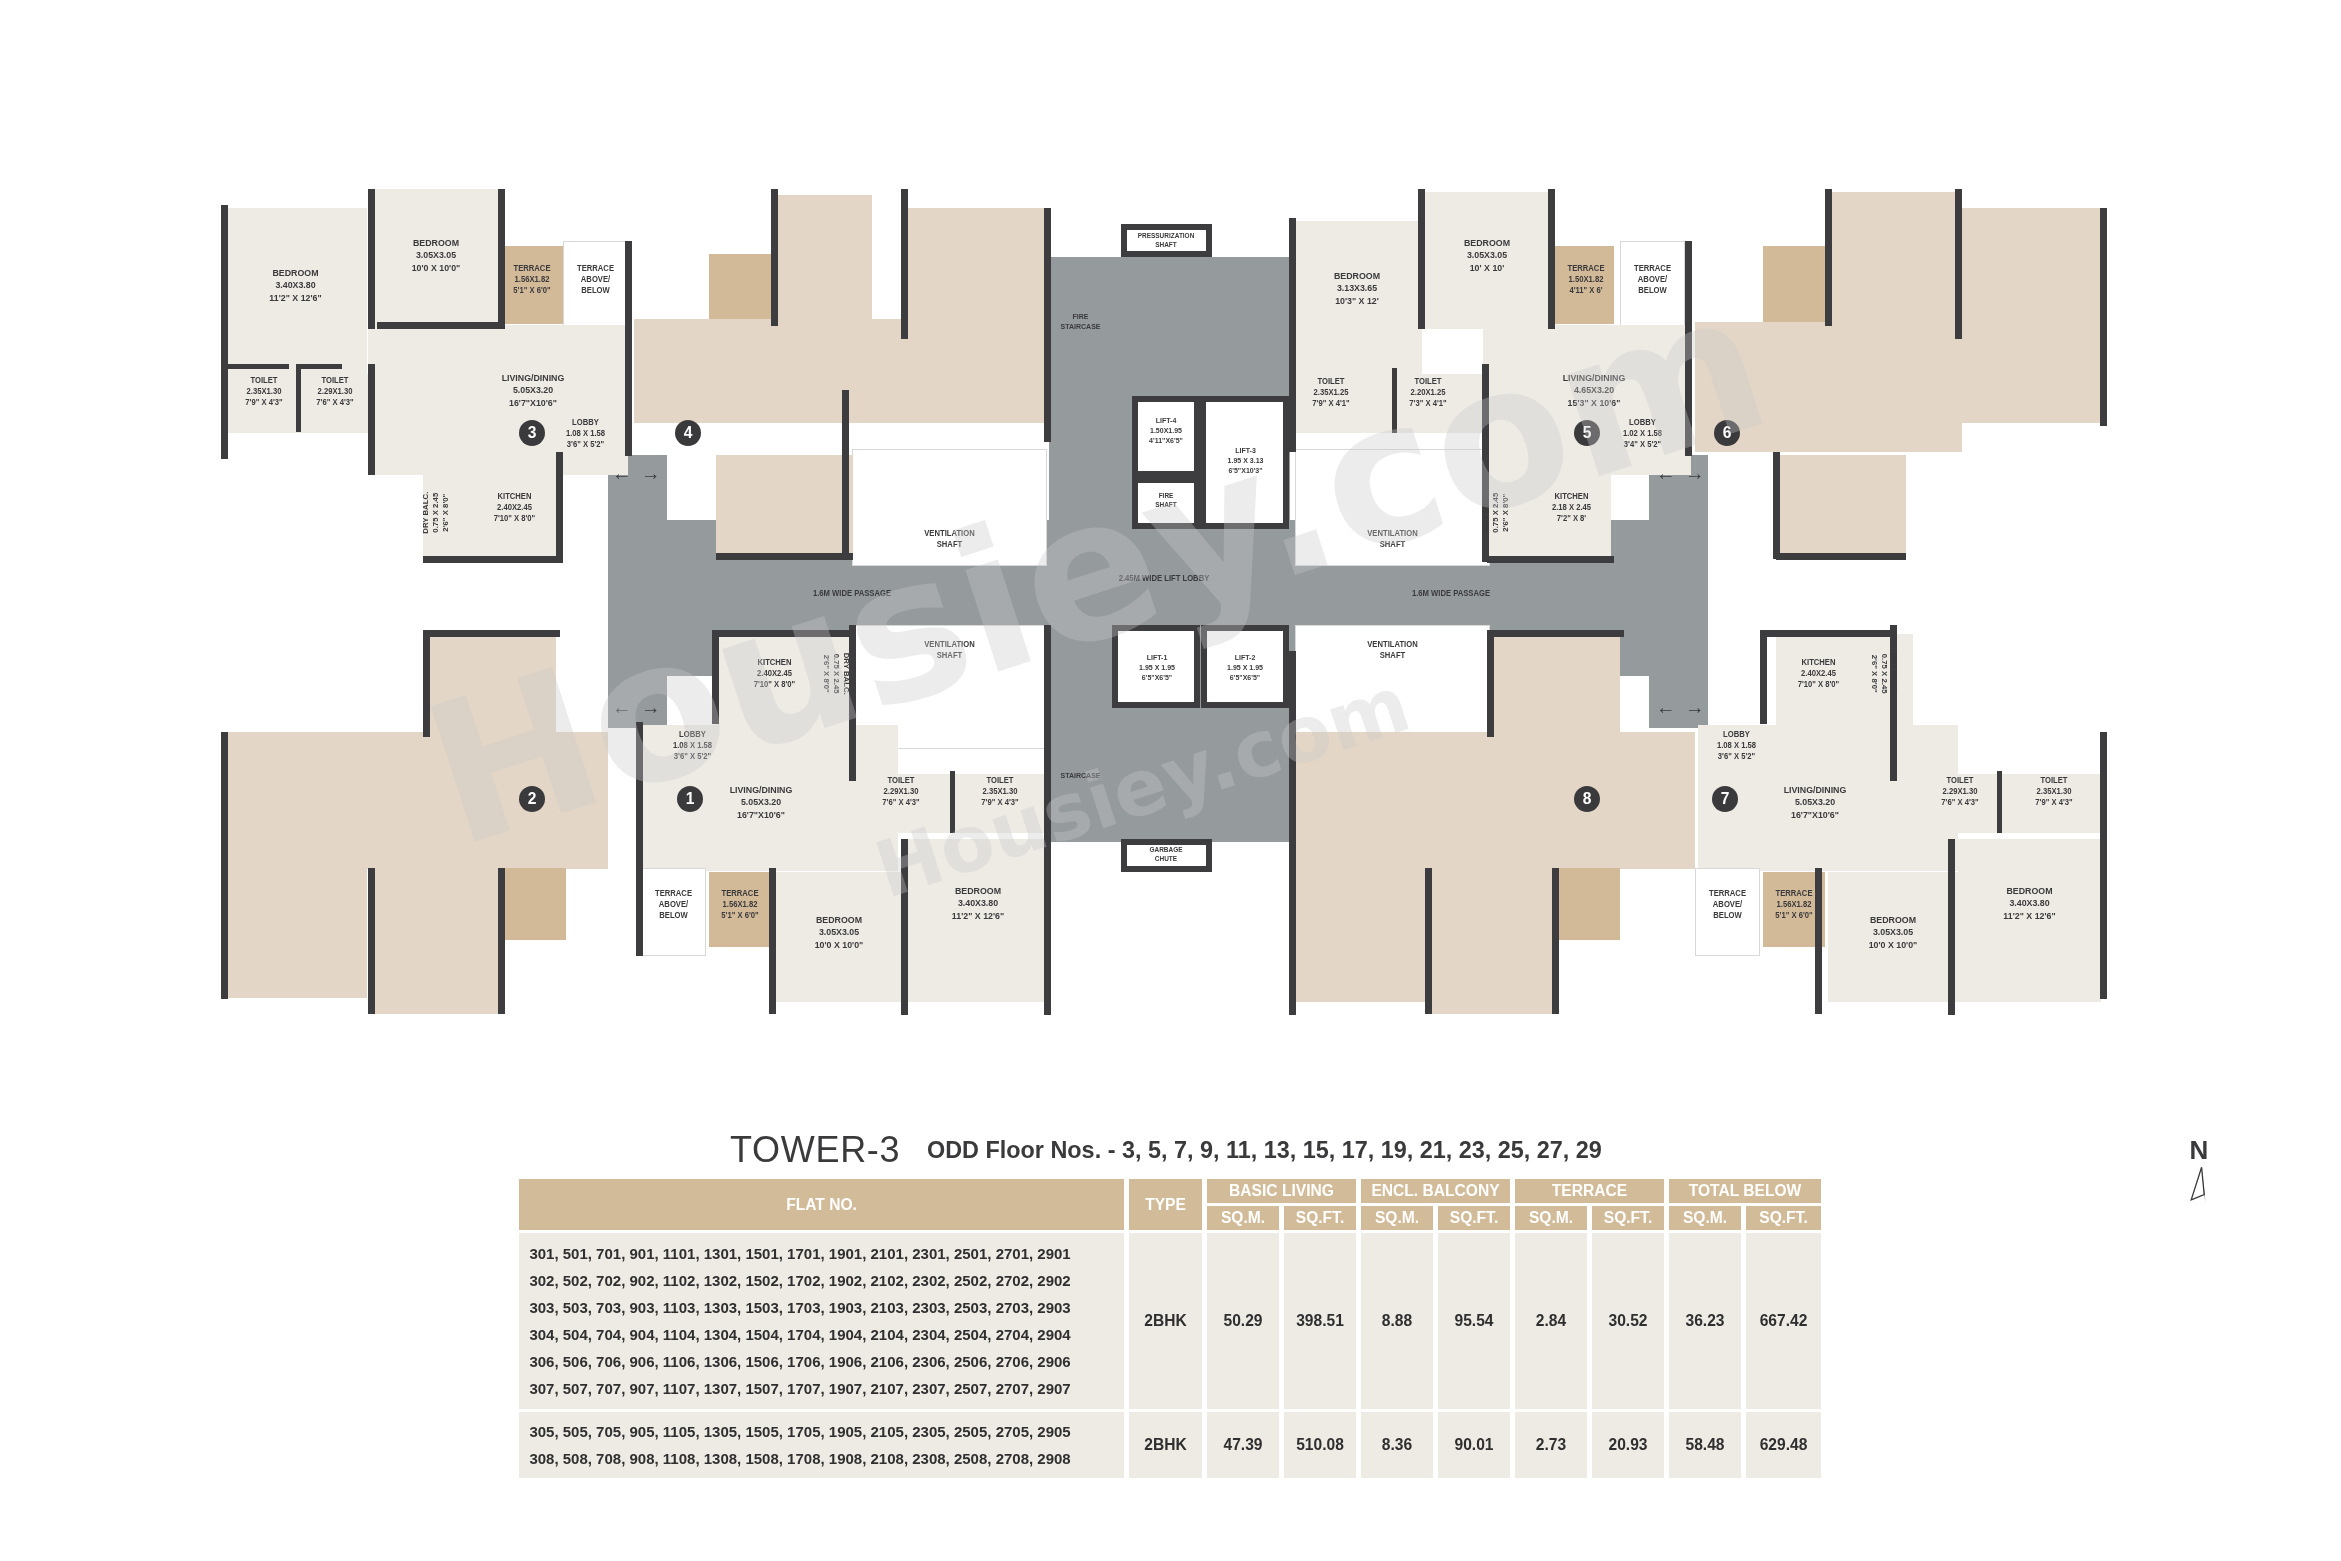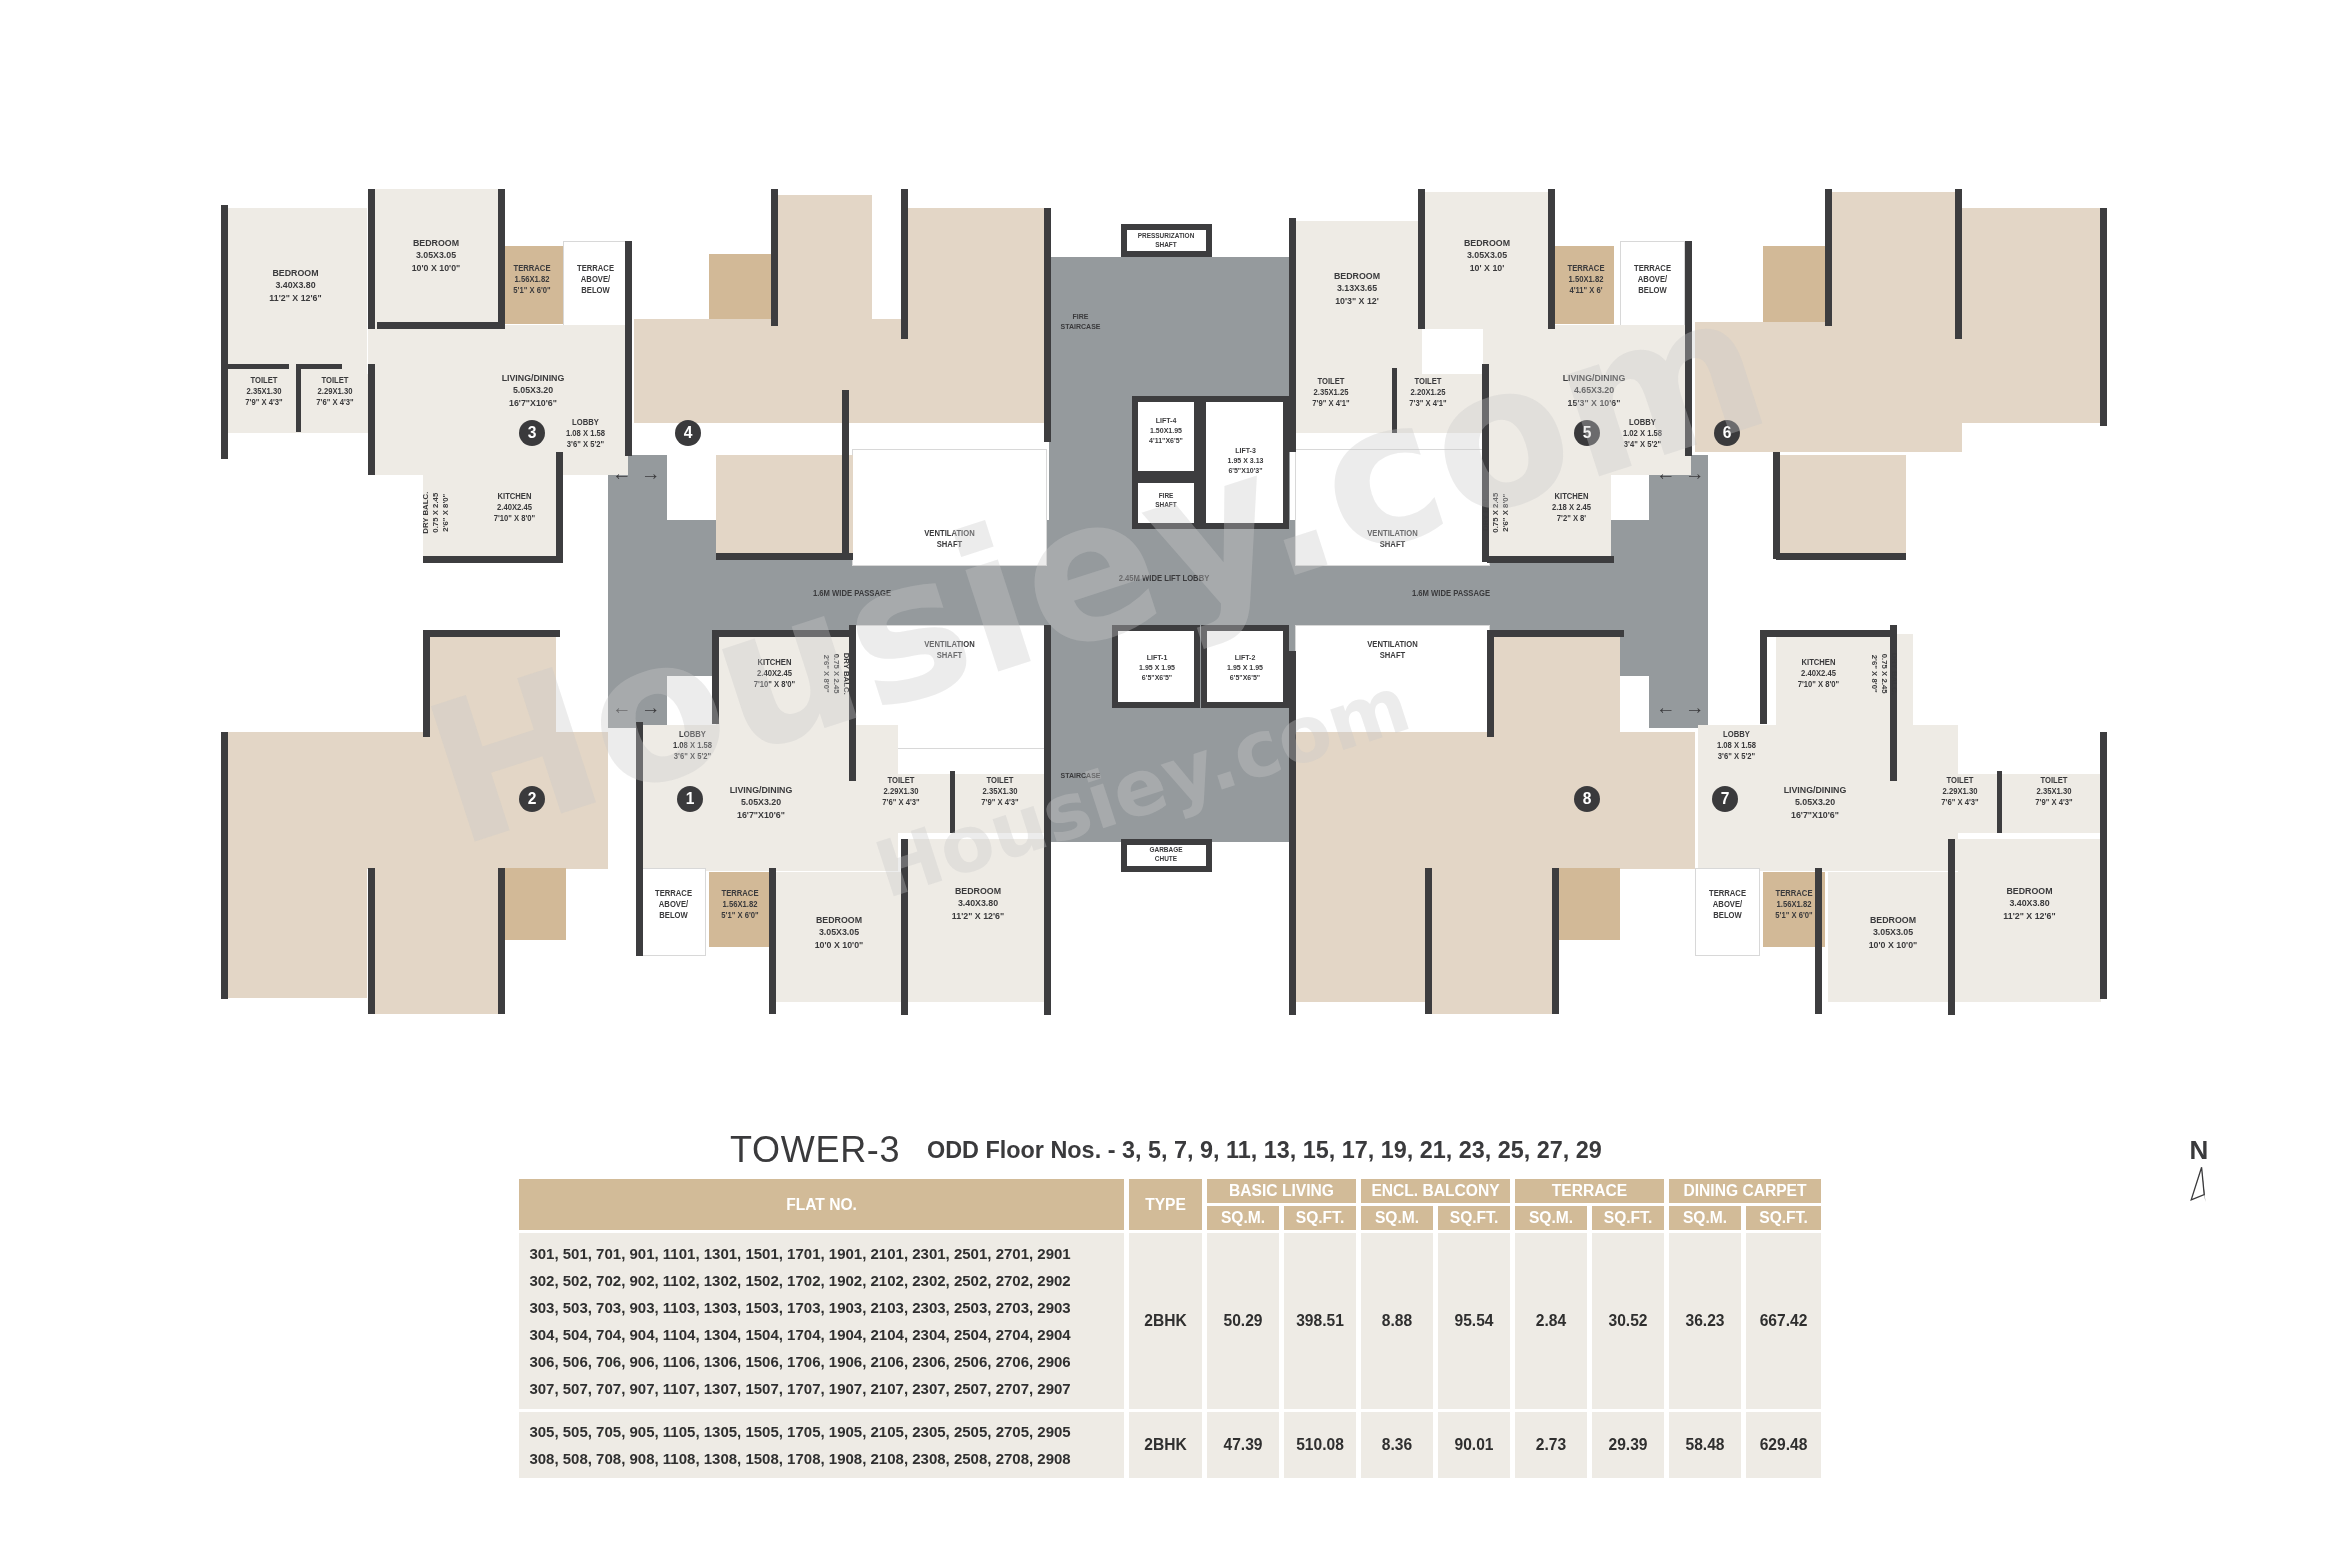--- a/index.html
+++ b/index.html
@@ -339,21 +339,21 @@
 <div class="sub">ODD Floor Nos. - 3, 5, 7, 9, 11, 13, 15, 17, 19, 21, 23, 25, 27, 29</div>
 
 <table class="area">
   <thead>
     <tr>
       <th rowspan="2" style="width:605px;height:51px;">FLAT NO.</th>
       <th rowspan="2" style="width:73px;">TYPE</th>
       <th colspan="2" style="height:23.4px;">BASIC LIVING</th>
       <th colspan="2">ENCL. BALCONY</th>
       <th colspan="2">TERRACE</th>
-      <th colspan="2">DINING CARPET</th>
+      <th colspan="2">TOTAL BELOW</th>
     </tr>
     <tr>
       <th style="width:72px;height:23.4px;">SQ.M.</th>
       <th style="width:72px;">SQ.FT.</th>
       <th style="width:72px;">SQ.M.</th>
       <th style="width:72px;">SQ.FT.</th>
       <th style="width:72px;">SQ.M.</th>
       <th style="width:72px;">SQ.FT.</th>
       <th style="width:72px;">SQ.M.</th>
       <th style="width:75px;">SQ.FT.</th>
@@ -379,21 +379,21 @@
     </tr>
     <tr style="height:66px;">
       <td class="flats">305, 505, 705, 905, 1105, 1305, 1505, 1705, 1905, 2105, 2305, 2505, 2705, 2905
 308, 508, 708, 908, 1108, 1308, 1508, 1708, 1908, 2108, 2308, 2508, 2708, 2908</td>
       <td>2BHK</td>
       <td>47.39</td>
       <td>510.08</td>
       <td>8.36</td>
       <td>90.01</td>
       <td>2.73</td>
-      <td>29.39</td>
+      <td>20.93</td>
       <td>58.48</td>
       <td>629.48</td>
     </tr>
   </tbody>
 </table>
 
 <div class="north">
   <div class="n">N</div>
   <svg width="26" height="39" viewBox="0 0 40 60">
     <polygon points="24,2 8,52 28,44" fill="#ffffff" stroke="#3a3a3c" stroke-width="2"></polygon>

